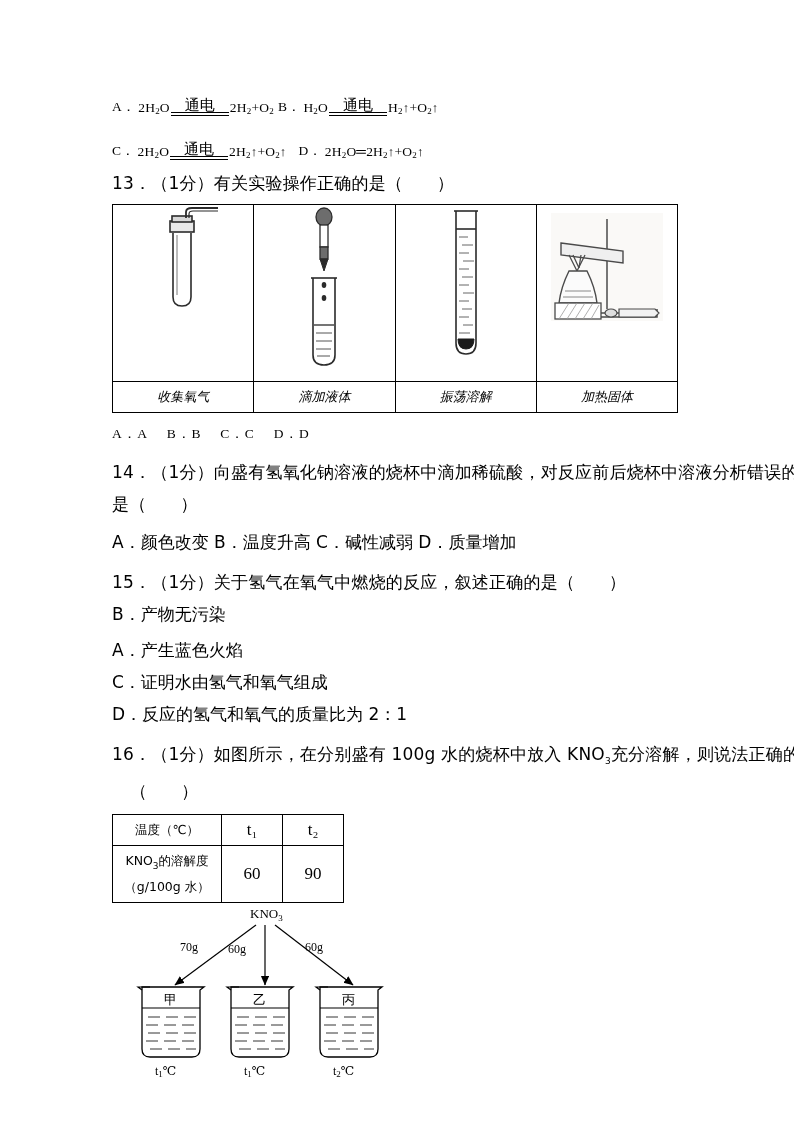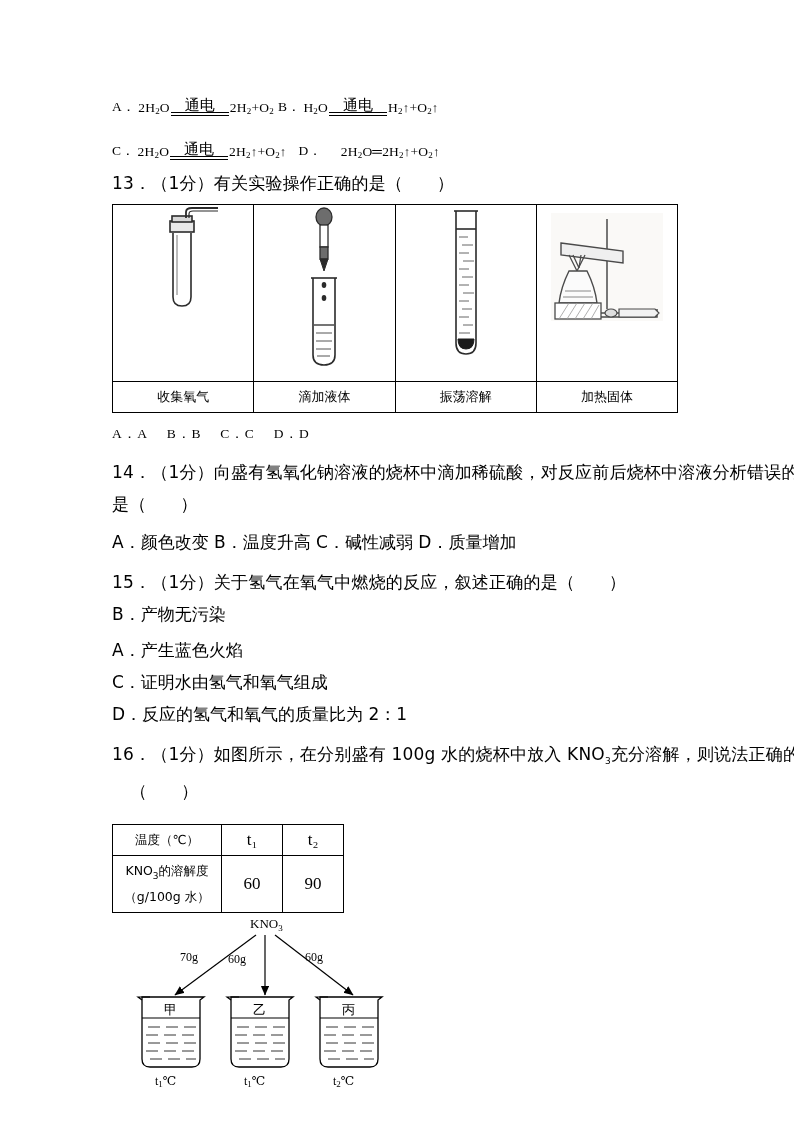--- a/index.html
+++ b/index.html
@@ -76,46 +76,47 @@
     white-space: nowrap;
   }
   .arrowbox .dbl {
     display: block;
     border-top: 1.3px solid #000;
     border-bottom: 1.3px solid #000;
     height: 2.5px;
     margin-top: 1px;
   }
   .up { font-size: 13px; }
-  .plain-eq { letter-spacing: 0.2px; margin-left: 16px; }
+  .plain-eq { letter-spacing: 0.2px; }
 
   
   .pic-table {
     border-collapse: collapse;
     width: 566px;
     margin-top: 4px;
     table-layout: fixed;
   }
   .pic-table td {
     border: 1px solid #000;
     vertical-align: middle;
     text-align: center;
     padding: 0;
+    font-style: italic;
   }
   .pic-cell { height: 176px; }
   .cap-cell {
     height: 30px;
     font-family: "DejaVu Sans", "Liberation Sans", sans-serif;
     font-size: 13px;
   }
 
   
   .sol-table {
     border-collapse: collapse;
-    margin-top: 16px;
+    margin-top: 6px;
     table-layout: fixed;
     width: 218px;
   }
   .sol-table td {
     border: 1px solid #000;
     text-align: center;
     font-size: 17px;
     padding: 4px 2px;
   }
   .sol-table td.lbl {

